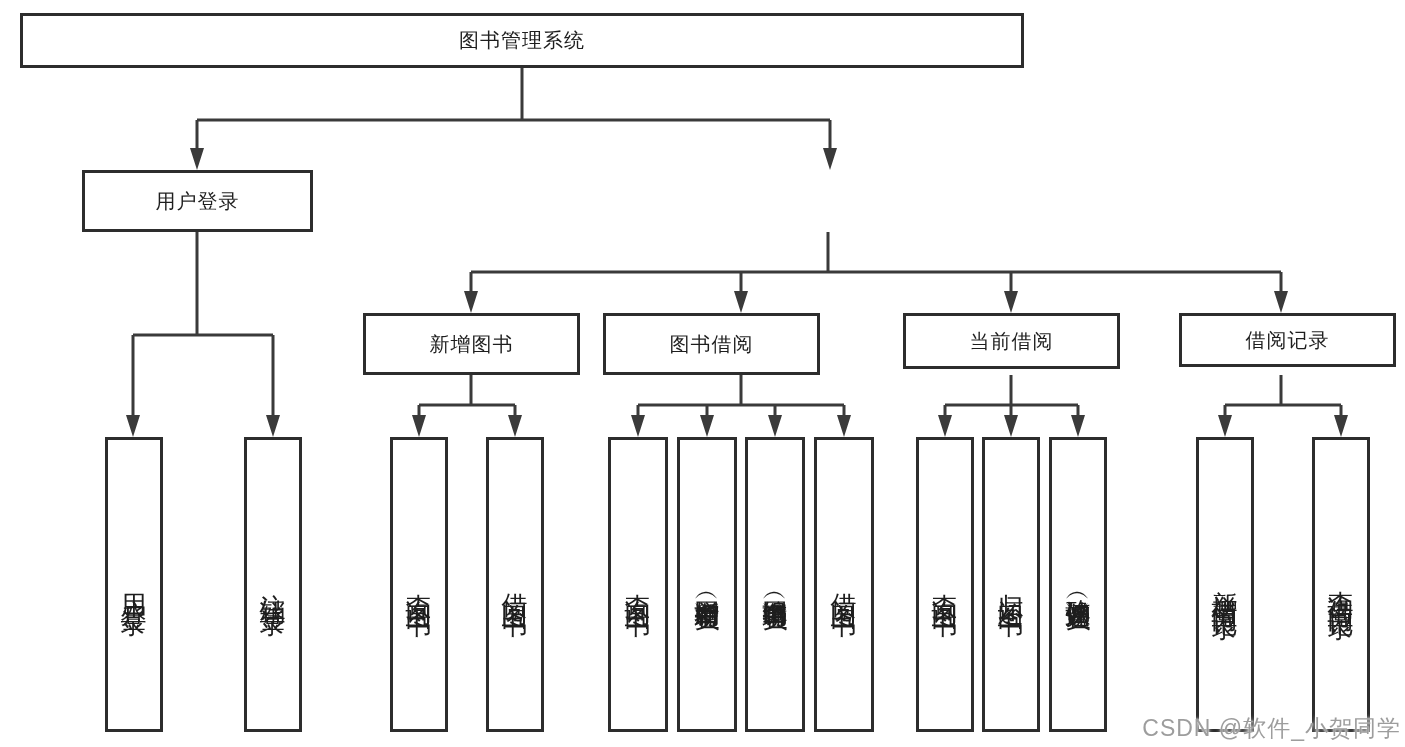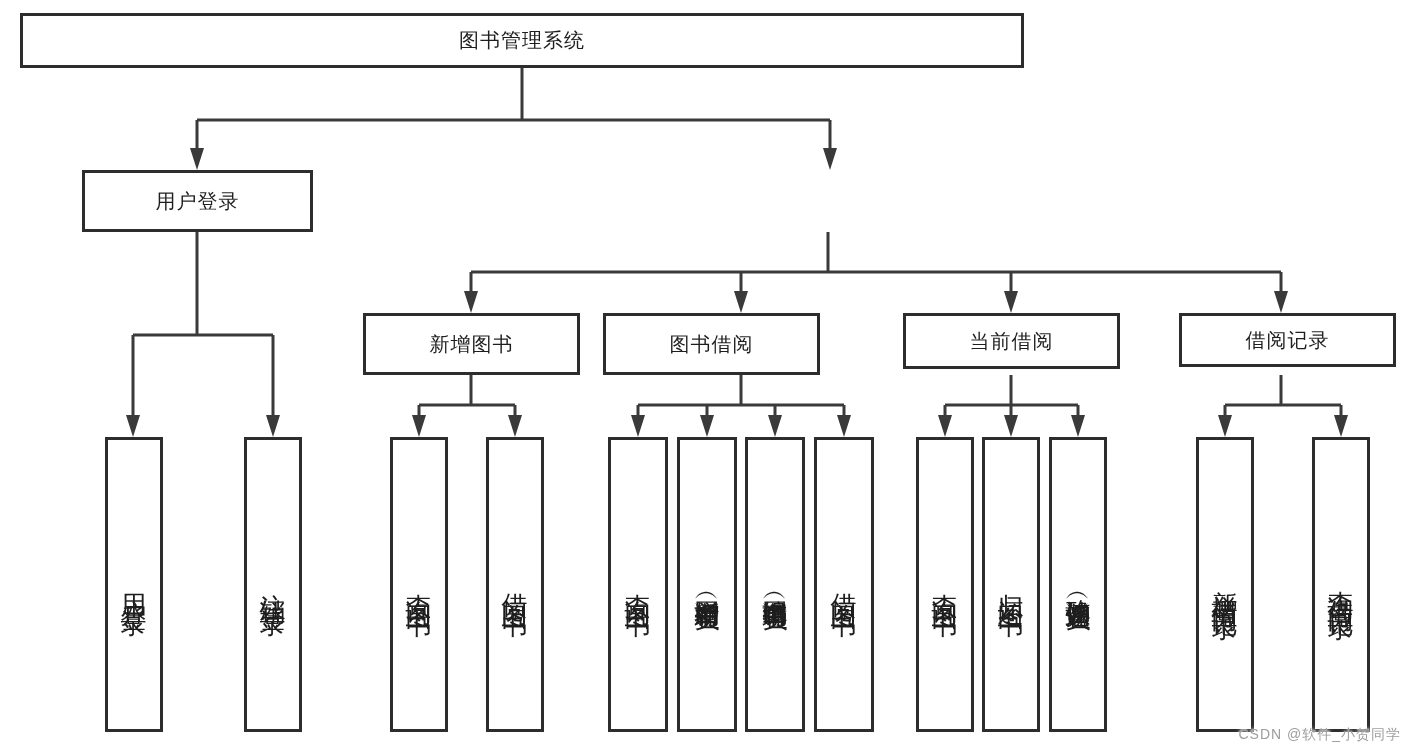--- a/index.html
+++ b/index.html
@@ -27,21 +27,21 @@
     font-size:26px;
     letter-spacing:6px;
     line-height:1;
     white-space:nowrap;
   }
   .v-node.mid span{letter-spacing:5px;}
   .v-node.tight span{font-size:25px;letter-spacing:1px;}
   #watermark{
     position:absolute;
     right:4px;bottom:3px;
-    font-size:14px;
+    font-size:23px;
     color:#9d9d9d;
     letter-spacing:1px;
     text-shadow:0 0 2px #ffffff,0 0 4px #ffffff;
     white-space:nowrap;
   }
 </style>
 </head>
 <body>
 
 <div id="canvas">

